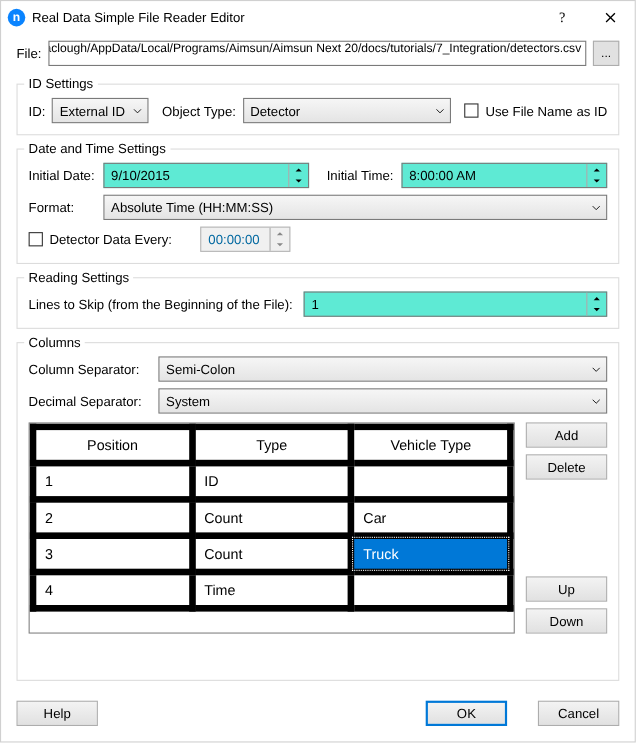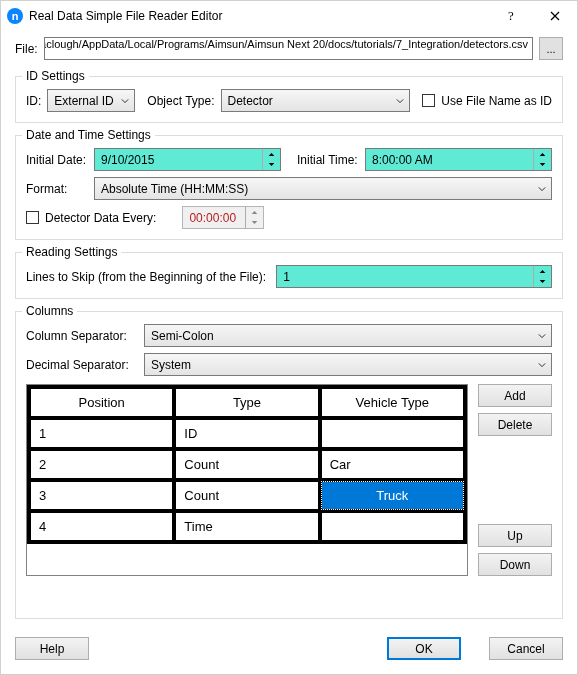--- a/index.html
+++ b/index.html
@@ -27,29 +27,29 @@
     height:23px; border:1px solid #7a7a7a; background:linear-gradient(#f6f6f6,#e4e4e4);
     display:flex; align-items:center; position:relative; font-size:12px; padding:0 20px 0 6px;
   }
   .textinput, .spinner { background:#5eead4; }
   .combo .chev, .spinner .spin { position:absolute; right:0; top:0; bottom:0; width:18px; display:flex; align-items:center; justify-content:center; }
   .combo .chev svg { width:8px; height:8px; }
   .spinner .spin { flex-direction:column; border-left:1px solid #acacac;}
   .spinner .spin div { flex:1; display:flex; align-items:center; justify-content:center;}
   .spinner .spin svg { width:7px; height:5px;}
   .checkbox { width:13px; height:13px; border:1px solid #333; background:#fff; flex:none;}
-  .disabled-spin { border-color:#b5b5b5; background:#f0f0f0; color:#b91c1c;}
+  .disabled-spin { border-color:#b5b5b5; background:#f0f0f0; color:#0369a1;}
   
   .columns-body { display:flex; gap:10px;}
   .table-wrap { flex:1; border:1px solid #828282; height:192px; background:#fff; overflow:hidden;}
   table { border-collapse:collapse; width:100%; table-layout:fixed;}
-  th, td { border:4px solid #000000; padding:6px 8px; text-align:left; font-size:13px; height:30px;}
+  th, td { border:6px solid #000000; padding:6px 8px; text-align:left; font-size:13px; height:30px;}
   th { font-weight:normal; text-align:center; background:#fff;}
   th.sel { font-weight:normal;}
-  td.sel-cell { background:#0078d7; color:#fff; outline:1px dotted #fff; outline-offset:-2px;text-align:center;}
+  td.sel-cell { background:#0078d7; color:#fff; outline:1px dotted #fff; outline-offset:-2px;}
   .side-btns { width:74px; display:flex; flex-direction:column; gap:6px;}
   .flexspace { flex:1; }
   .btn-std { height:23px; border:1px solid #adadad; background:linear-gradient(#f3f3f3,#e1e1e1); font-size:12px; display:flex; align-items:center; justify-content:center;}
   .btn-std.primary { border:2px solid #0078d7; }
   
   .footer { padding:8px 14px 14px 14px; display:flex; gap:28px; align-items:center;}
   .footer .spacer { flex:1;}
   .footer .btn-std { width:74px;}
 </style>
 </head>

